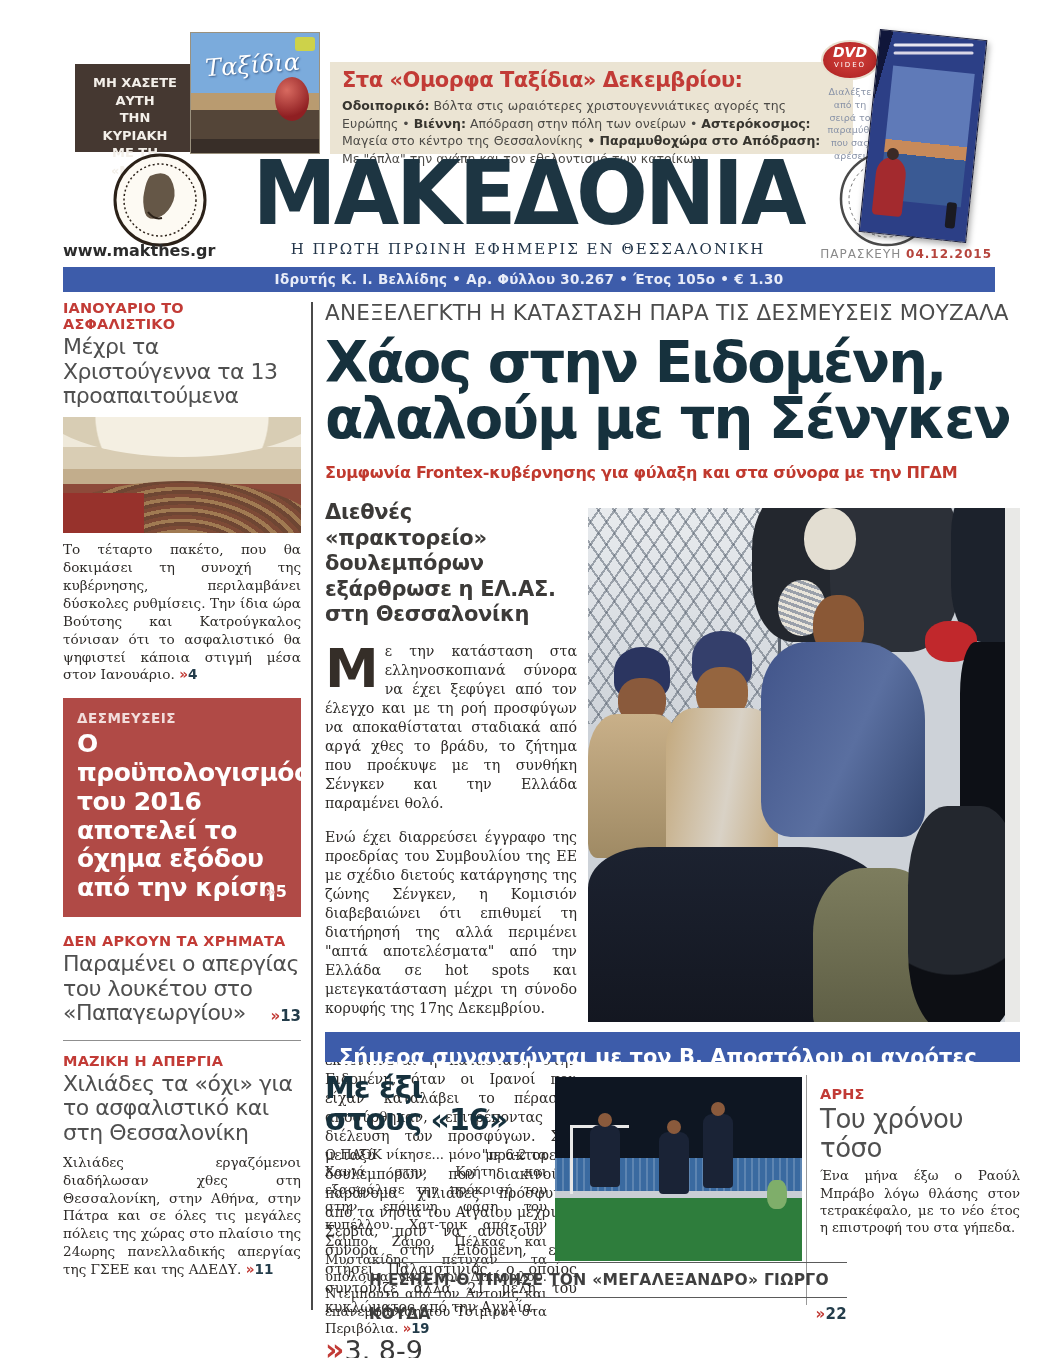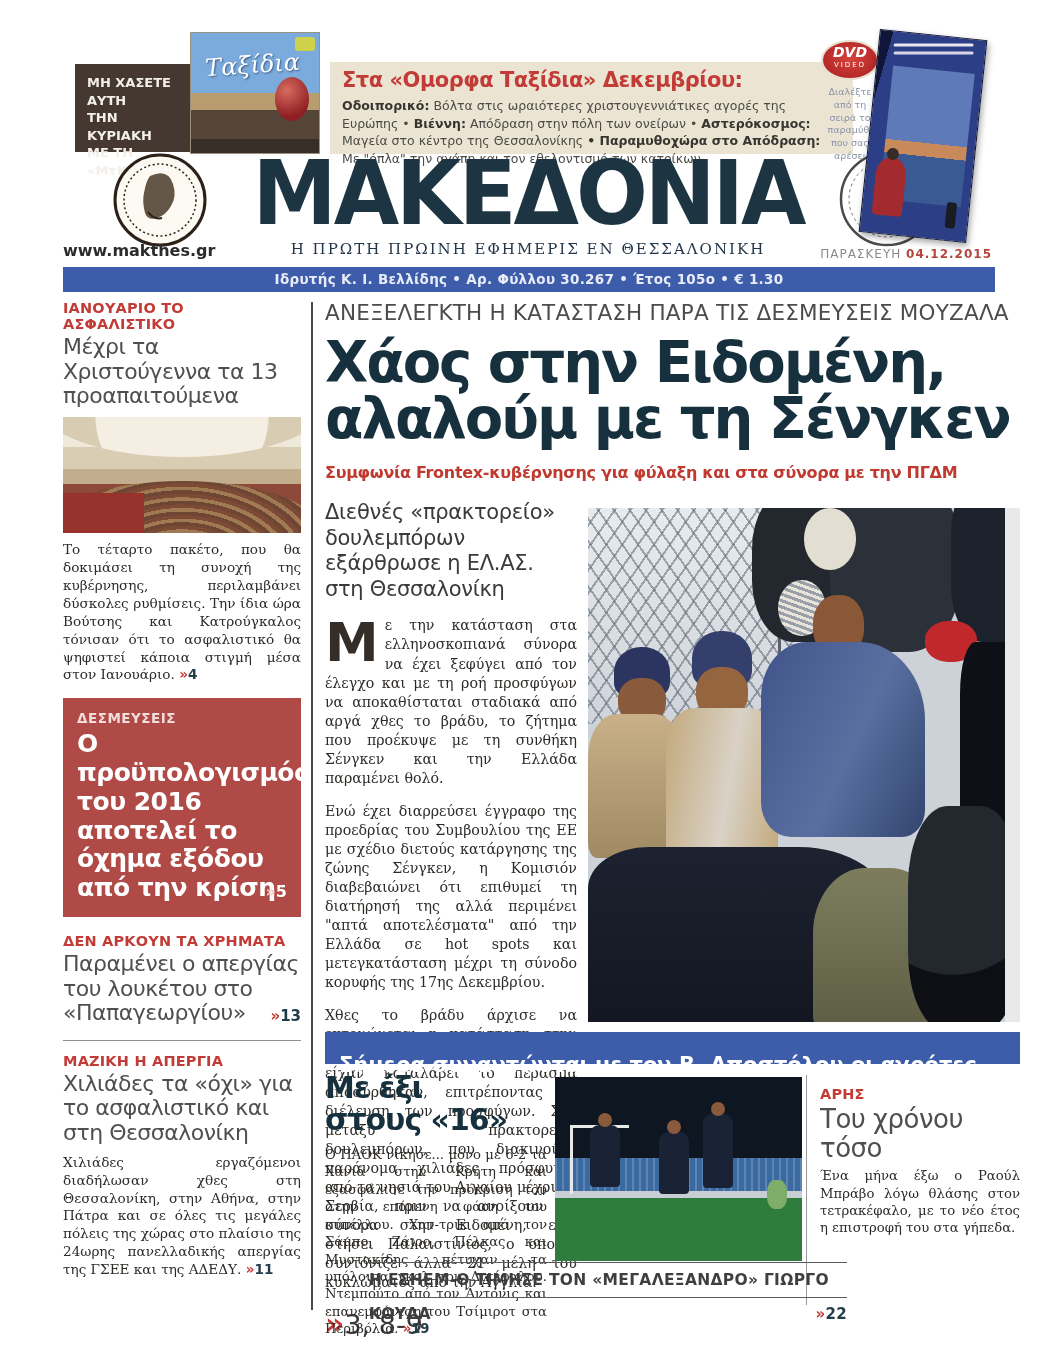--- a/index.html
+++ b/index.html
@@ -1,20 +1,20 @@
 <!DOCTYPE html>
 <html><head>
 <meta charset="utf-8">
 <style>
   html,body{margin:0;padding:0;background:#ffffff;}
   .canvas{position:relative;width:1056px;height:1358px;background:#fff;overflow:hidden;
           font-family:"DejaVu Sans",sans-serif;color:#222;}
   
   .dontmiss{position:absolute;left:75px;top:64px;width:116px;height:88px;background:#453831;
-            color:#f3efe9;font-size:13px;font-weight:bold;line-height:1.35;padding:10px 8px 0 12px;box-sizing:border-box;}
+            color:#f3efe9;font-size:13px;font-weight:bold;line-height:1.35;padding:10px 8px 0 12px;box-sizing:border-box;text-align:center;}
   .magcover{position:absolute;left:191px;top:33px;width:128px;height:120px;
             background:linear-gradient(#6fa0d4 0 52%,#9f8precision 0,#a98a60 52% 66%,#50413a 66% 86%,#3a2f2a 86% 100%);
             box-shadow:0 0 0 1px #9a917e;}
   .magcover .sky{position:absolute;inset:0;background:linear-gradient(#7babdc 0 50%,#b99b70 50% 64%,#544538 64% 88%,#382e28 88% 100%);}
   .magtitle{position:absolute;left:14px;top:18px;color:#fff;font-family:"DejaVu Serif",serif;
             font-style:italic;font-size:24px;transform:rotate(-4deg);text-shadow:1px 1px 2px #3a5a86;}
   .magball{position:absolute;right:10px;top:44px;width:34px;height:44px;background:radial-gradient(circle at 35% 30%,#d86a60,#8f1f22 70%);border-radius:50%;}
   .magbadge{position:absolute;right:4px;top:4px;width:20px;height:14px;background:#cdd24a;border-radius:3px;}
   .promo-panel{position:absolute;left:330px;top:62px;width:523px;height:92px;background:#ebe4d3;padding:6px 12px;box-sizing:border-box;}
   .promo-title{color:#c23b36;font-weight:bold;font-size:21px;letter-spacing:-0.5px;}
@@ -72,32 +72,32 @@
   .redbox .rk{color:#f2dddb;font-weight:bold;font-size:13.5px;letter-spacing:0.5px;}
   .redbox .rh{font-weight:bold;font-size:25px;line-height:1.15;letter-spacing:-0.5px;margin-top:4px;}
   .redbox .pref{position:absolute;right:14px;bottom:16px;font-size:16px;}
   .redbox .pref .ar{color:#f0c9c6;}.redbox .pref .pg{color:#ffffff;}
   
   .main{position:absolute;left:325px;top:300px;width:695px;height:735px;}
   .mkick{color:#4c4c4c;font-size:21.5px;letter-spacing:0.2px;}
   .mhead{color:#16313d;font-weight:bold;font-size:56px;line-height:1.0;letter-spacing:-2px;margin-top:10px;}
   .msub{color:#c0392e;font-weight:bold;font-size:16px;letter-spacing:-0.3px;margin-top:16px;}
   .mtext{position:absolute;left:0;top:200px;width:252px;}
-  .mdeck{color:#3c3a38;font-weight:normal;font-size:21px;line-height:1.22;letter-spacing:-0.3px;}
+  .mdeck{color:#3c3a38;font-weight:bold;font-size:21px;line-height:1.22;letter-spacing:-0.3px;}
   .mbody{font-family:"DejaVu Serif",serif;font-size:14.2px;line-height:1.34;color:#2e2b28;text-align:justify;margin-top:14px;}
   .mbody .dc{float:left;font-family:"DejaVu Sans",sans-serif;font-weight:bold;font-size:54px;line-height:0.85;
              color:#352e28;padding:4px 6px 0 0;}
   .mpages{margin-top:10px;font-size:27px;font-weight:bold;}
   .mpages .ar{color:#c23b36;font-size:30px;}
   .mpages .pg{color:#3a3a3a;font-weight:normal;}
   .mainphoto{position:absolute;left:263px;top:208px;width:432px;height:514px;background:#cdd2d8;overflow:hidden;}
   .ph{position:absolute;}
   
   .farmbar{position:absolute;left:325px;top:1032px;width:695px;height:30px;background:#3d5caa;color:#fff;
-           font-weight:bold;font-size:21px;line-height:34px;padding:16px 14px;box-sizing:border-box;}
+           font-weight:bold;font-size:21px;line-height:34px;padding:8px 14px;box-sizing:border-box;}
   .farmbar .pref{float:right;font-size:15px;}
   .farmbar .ar,.farmbar .pg{color:#fff;}
   
   .paokhead{position:absolute;left:325px;top:1072px;width:225px;color:#16313d;font-weight:bold;
             font-size:30px;line-height:1.08;letter-spacing:-1px;}
   .paokbody{position:absolute;left:325px;top:1146px;width:222px;}
   .paokbody .lbody{font-size:13.2px;}
   .fphoto{position:absolute;left:555px;top:1077px;width:247px;height:184px;overflow:hidden;
           background:linear-gradient(#0e1622 0 44%,#3a6aa0 44% 62%,#c9ced4 62% 66%,#2e7d3c 66% 100%);}
   .fphoto .seats{position:absolute;left:0;top:44%;width:100%;height:18%;

